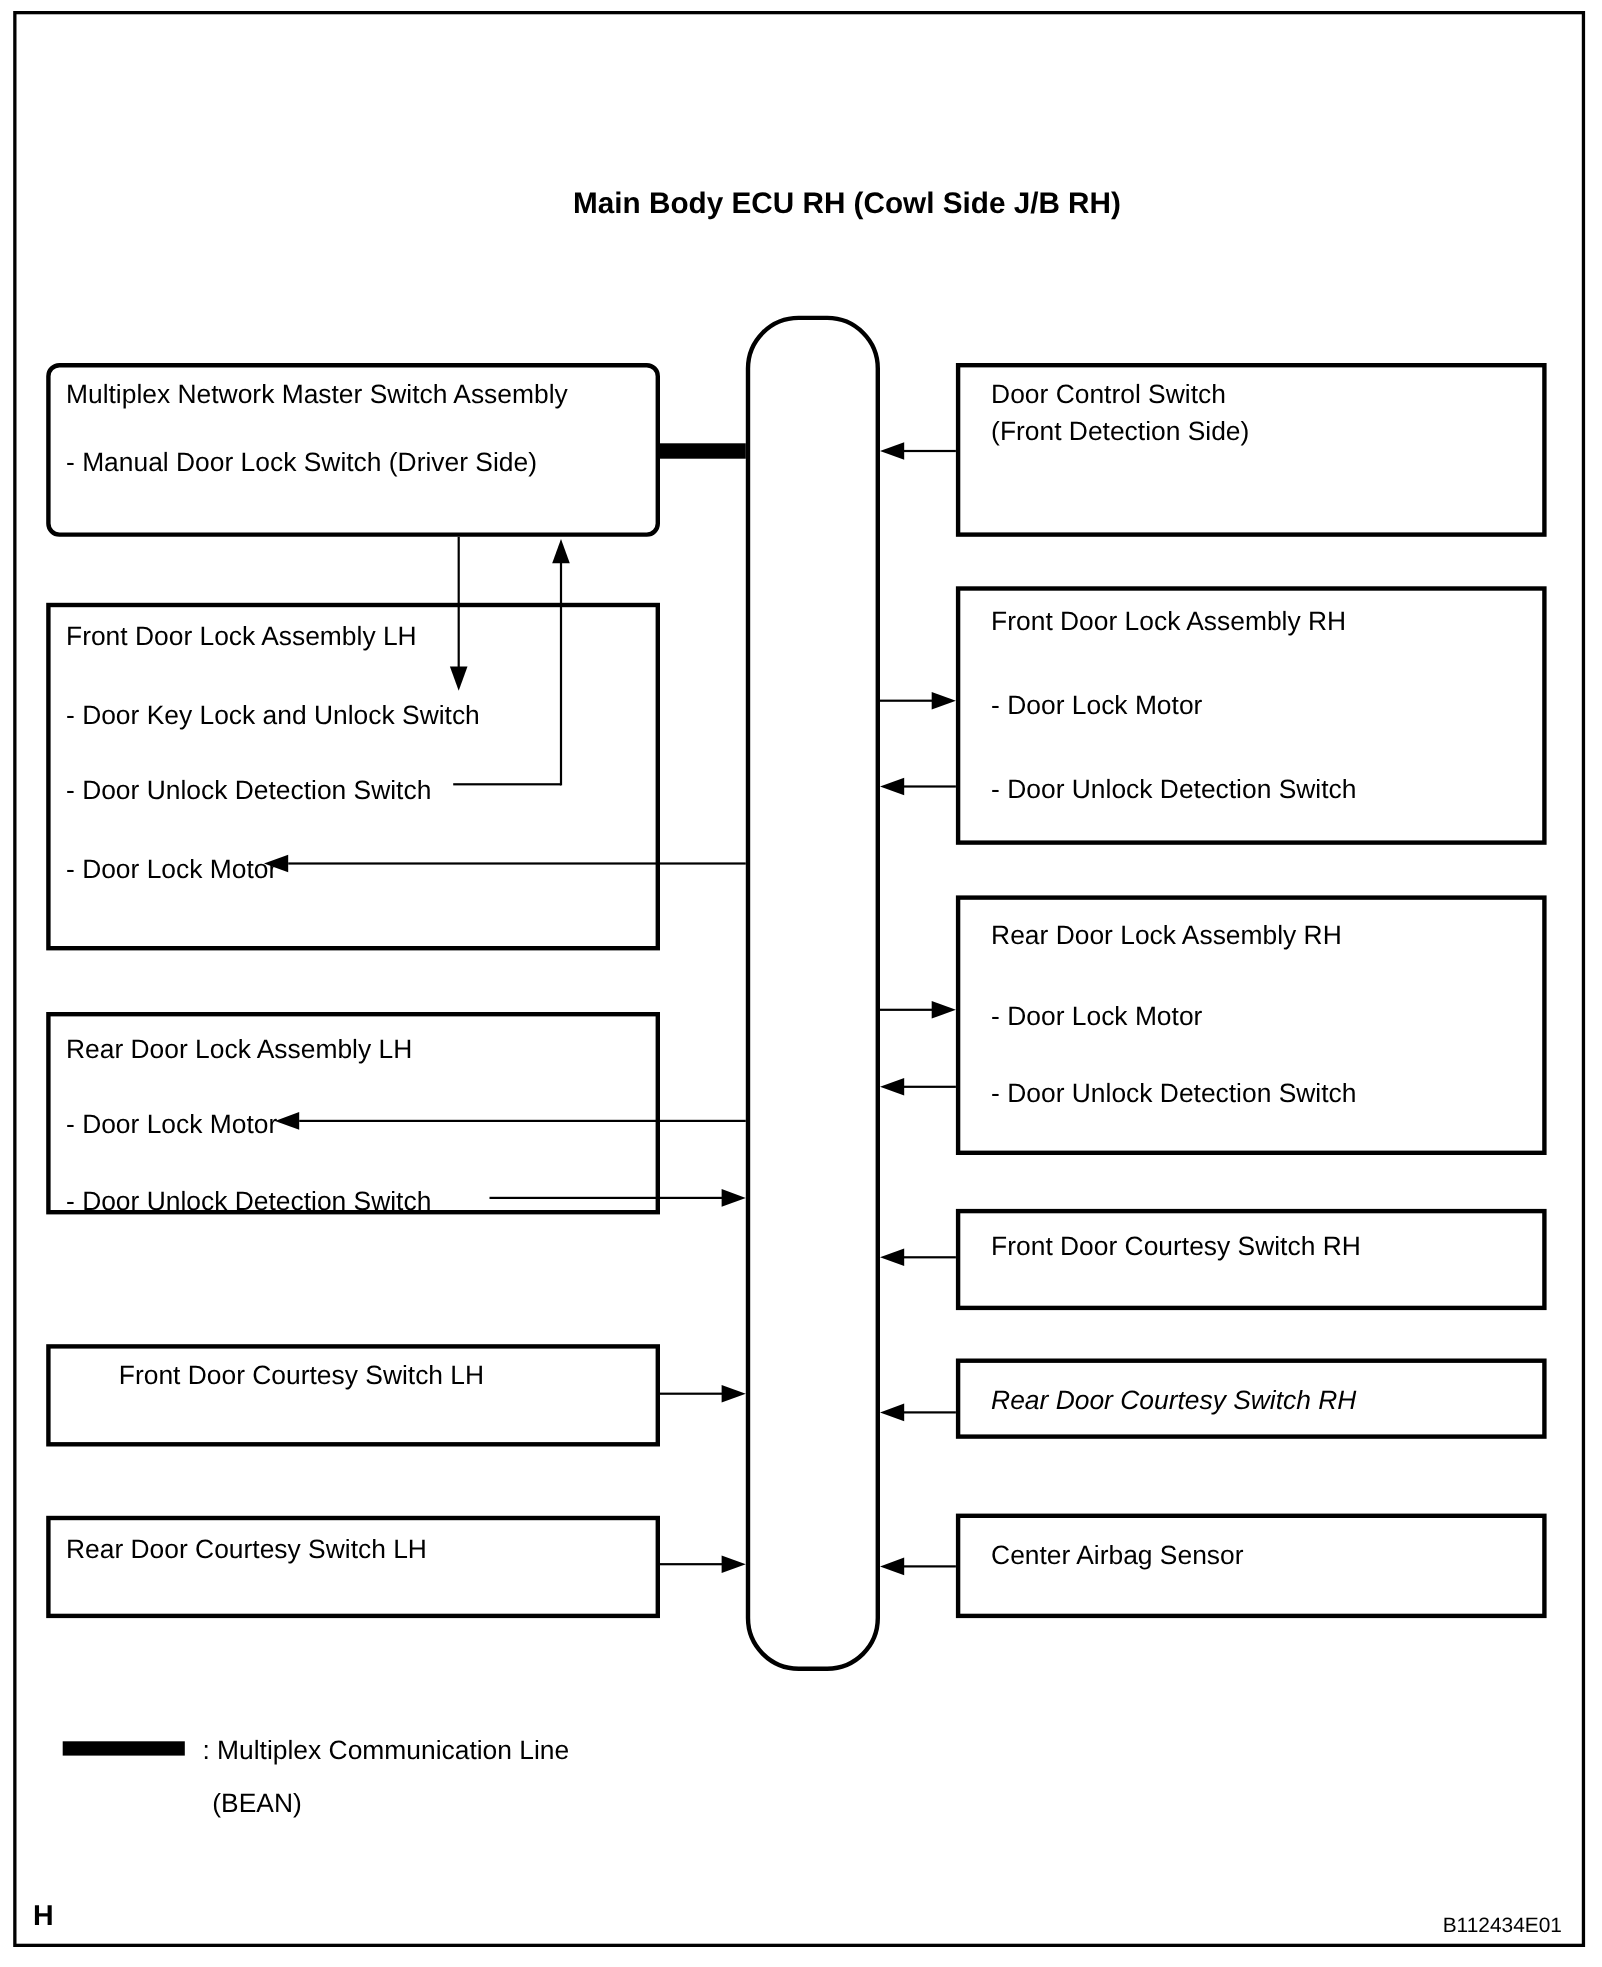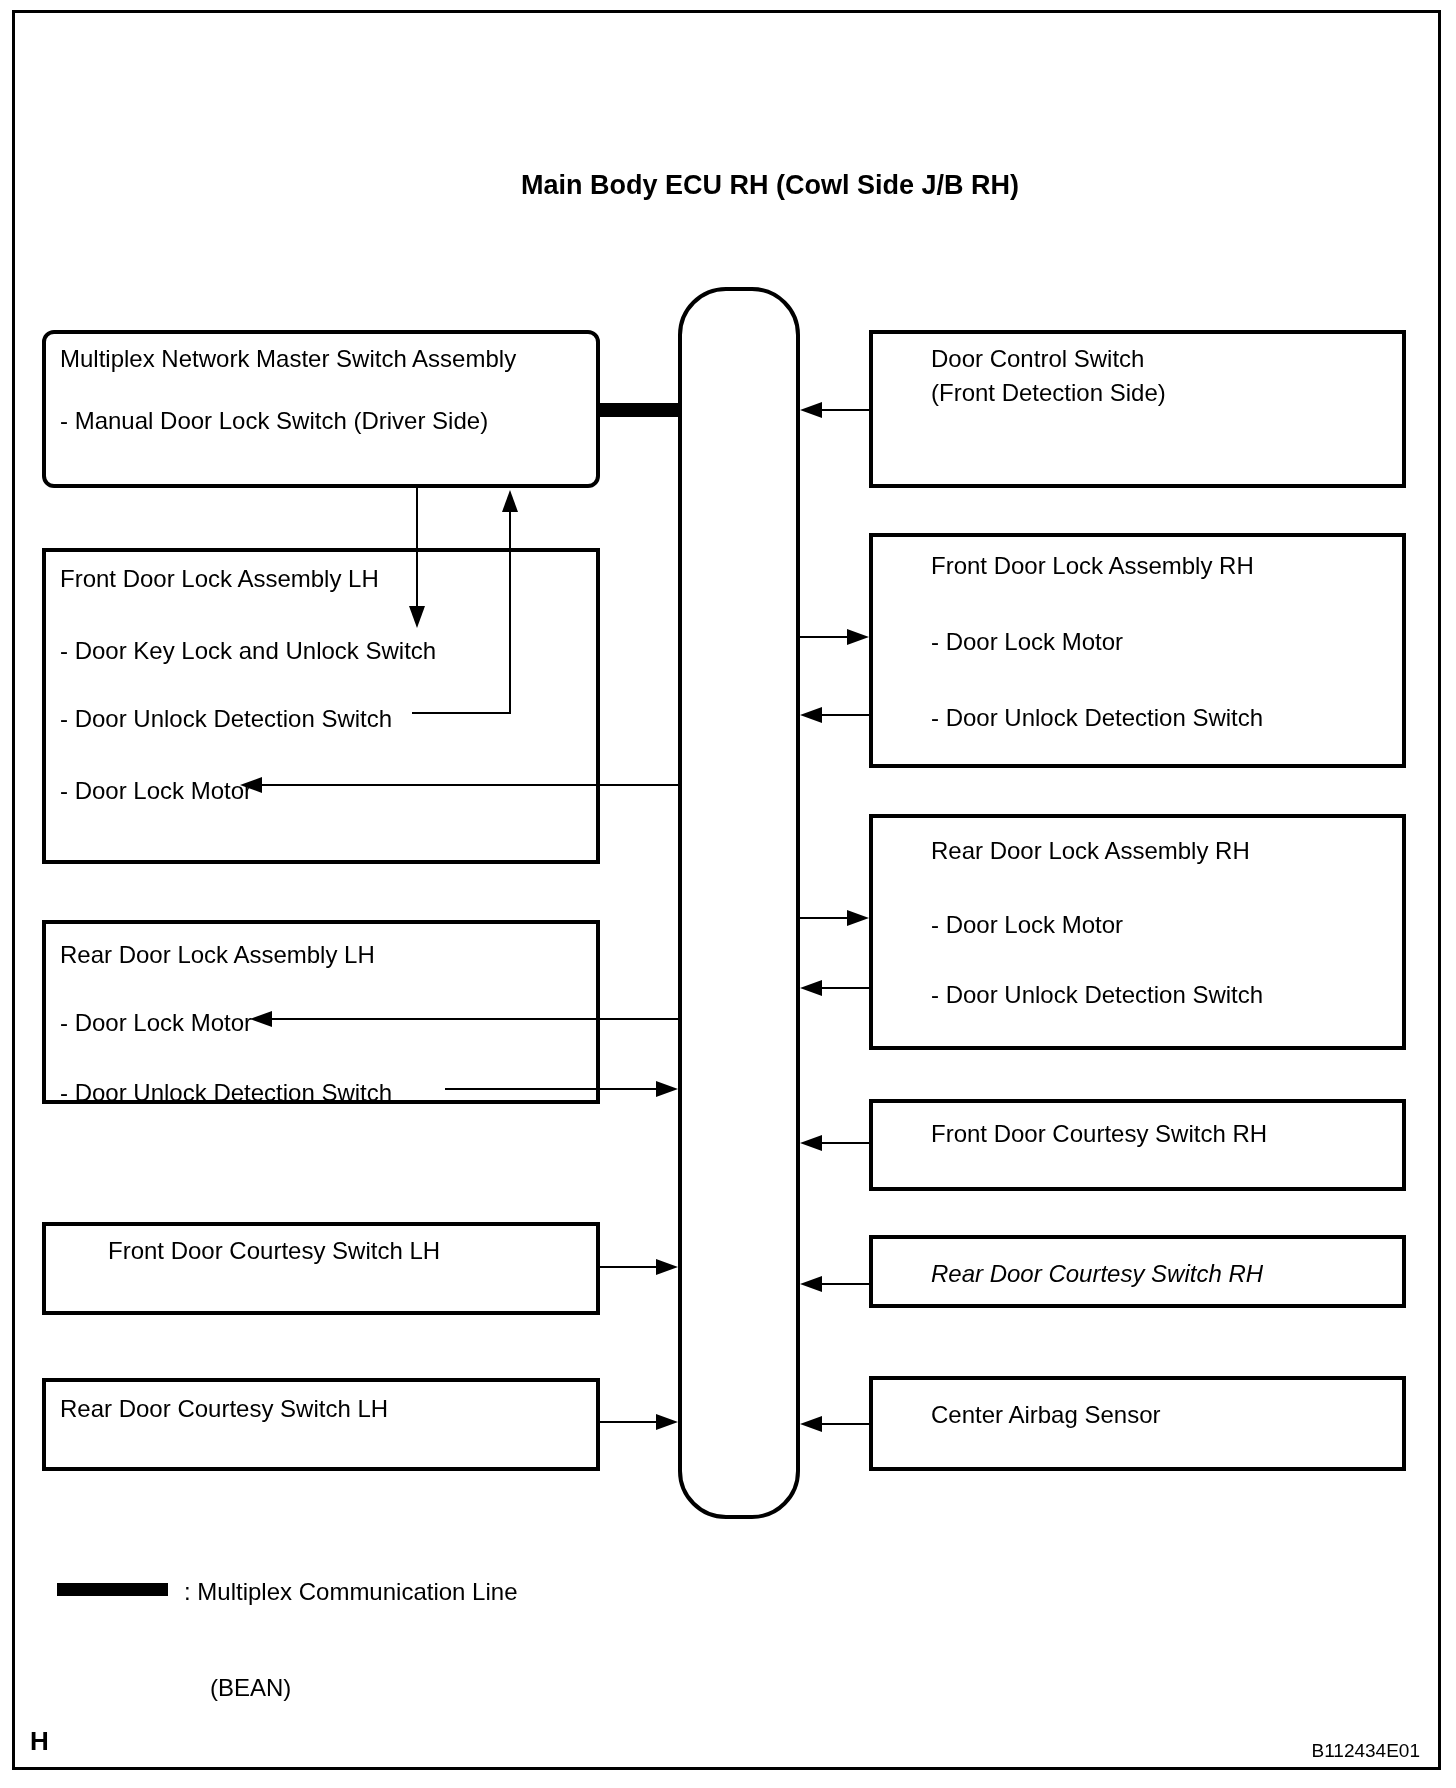--- a/index.html
+++ b/index.html
@@ -12,21 +12,21 @@
   .page-border{position:absolute;left:12px;top:10px;width:1429px;height:1760px;border:3px solid #000;}
   .diagram-title{position:absolute;left:420px;top:170px;width:700px;text-align:center;
     font-size:27px;font-weight:bold;white-space:nowrap;}
   .ecu{position:absolute;left:678px;top:287px;width:122px;height:1232px;
     border:4px solid #000;border-radius:48px;background:#fff;}
   .box{position:absolute;border:4px solid #000;background:#fff;}
   .lbox{left:42px;width:558px;}
   .rbox{left:869px;width:537px;}
   .txt{position:absolute;font-size:24px;line-height:26px;white-space:nowrap;}
   .lbox .txt{left:14px;}
-  .rbox .txt{left:28px;margin-left:30px;}
+  .rbox .txt{left:28px;}
   .hline,.vline,.thickline{position:absolute;background:#000;}
   .hline{height:2px;}
   .vline{width:2px;}
   .head{position:absolute;width:0;height:0;}
   .head-left{border-top:8px solid transparent;border-bottom:8px solid transparent;border-right:22px solid #000;}
   .head-right{border-top:8px solid transparent;border-bottom:8px solid transparent;border-left:22px solid #000;}
   .head-up{border-left:8px solid transparent;border-right:8px solid transparent;border-bottom:22px solid #000;}
   .head-down{border-left:8px solid transparent;border-right:8px solid transparent;border-top:22px solid #000;}
   .legend-swatch{position:absolute;left:57px;top:1583px;width:111px;height:13px;background:#000;}
   .legend-line{position:absolute;font-size:24px;white-space:nowrap;}
@@ -142,18 +142,18 @@
   <div class="head head-left" style="left:800px;top:1135px;"></div>
 
   <div class="hline" style="left:820px;top:1283px;width:49px;"></div>
   <div class="head head-left" style="left:800px;top:1276px;"></div>
 
   <div class="hline" style="left:820px;top:1423px;width:49px;"></div>
   <div class="head head-left" style="left:800px;top:1416px;"></div>
 
   <div class="legend-swatch"></div>
   <div class="legend-line" style="left:184px;top:1578px;">: Multiplex Communication Line</div>
-  <div class="legend-line" style="left:210px;top:1626px;margin-top:48px;">(BEAN)</div>
+  <div class="legend-line" style="left:193px;top:1626px;">(BEAN)</div>
 
   <div class="footer-mark">H</div>
   <div class="figure-code">B112434E01</div>
 
 </div>
 
 </body></html>

